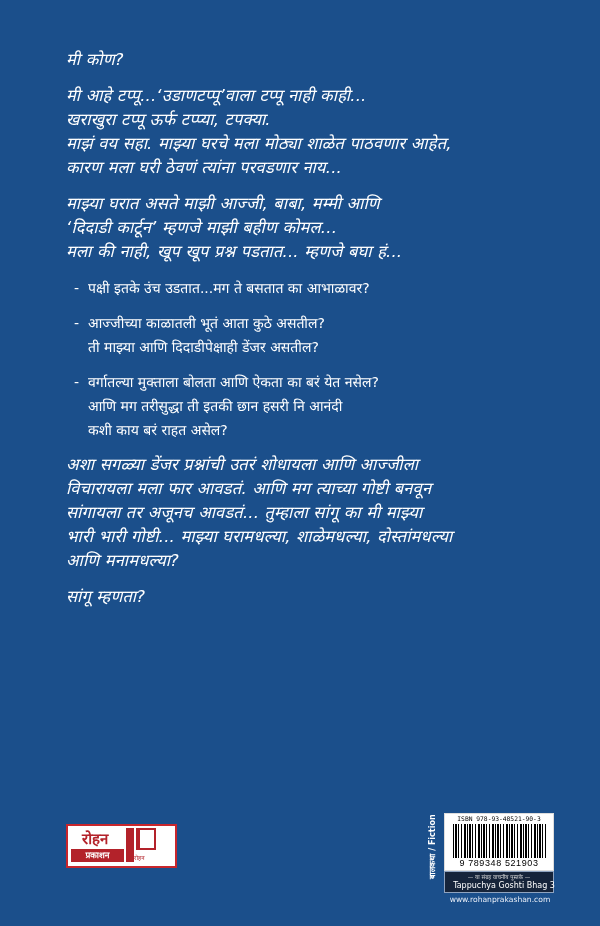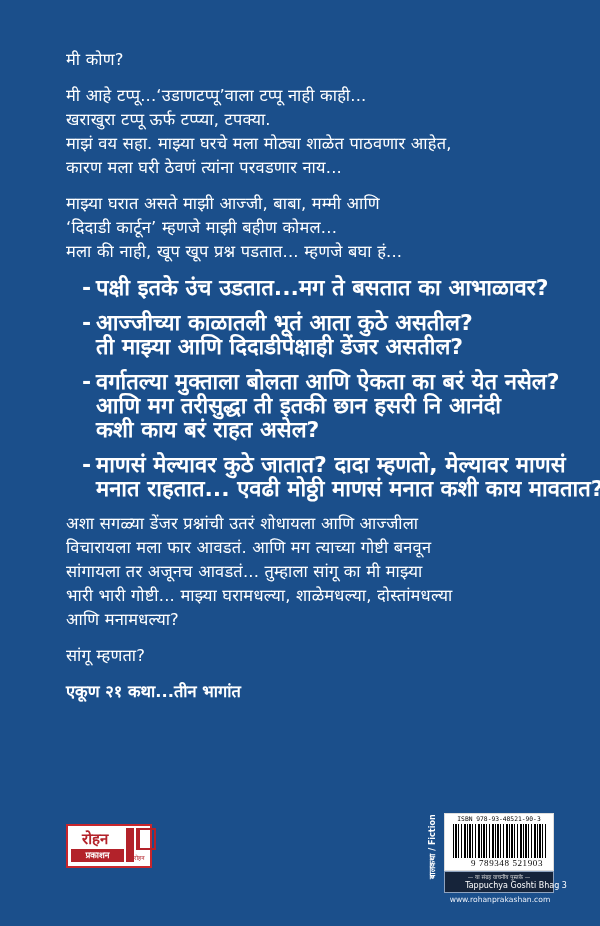--- a/index.html
+++ b/index.html
@@ -6,54 +6,54 @@
   body {
     width: 600px; height: 926px; overflow: hidden;
     background: #1a4e8a;
     font-family: "DejaVu Sans", "Liberation Sans", sans-serif;
     color: #ffffff;
     position: relative;
   }
   .cover { position: absolute; left: 0; top: 0; width: 600px; height: 926px; background: #1b4f8b; }
   .content { position: absolute; left: 66px; top: 48px; width: 500px; }
   .para { margin: 0 0 12px 0; font-size: 16.4px; line-height: 24px; letter-spacing: 0.2px; }
-  .para .line { display: block; white-space: nowrap; }
-  .q { margin: 0 0 11px 16px; font-size: 22px; line-height: 24px; font-weight: bold; }
+  .para .line { display: block; white-space: nowrap; font-style: italic; }
+  .q { margin: 0 0 11px 8px; font-size: 14px; line-height: 24px; }
   .q .line { display: block; white-space: nowrap; padding-left: 14px; }
   .q .line.first { padding-left: 0; }
   .q .dash { display: inline-block; width: 14px; }
   .bold { font-weight: bold; }
   .summary { font-size: 16.4px; font-weight: bold; line-height: 24px; margin-top: 4px; }
 
   .logo {
-    position: absolute; left: 66px; top: 824px; width: 86px; height: 44px;
+    position: absolute; left: 66px; top: 824px; width: 111px; height: 44px;
     background: #ffffff; border: 2px solid #c8262c; box-sizing: border-box;
   }
   .logo-name { position: absolute; left: 14px; top: 2px; color: #b3222a; font-size: 15px; font-weight: bold; }
   .logo-band { position: absolute; left: 3px; top: 23px; width: 53px; height: 13px; background: #b3222a; color: #fff; font-size: 8.5px; font-weight: bold; text-align: center; line-height: 13px; }
   .logo-book { position: absolute; left: 58px; top: 2px; width: 8px; height: 34px; background: #b3222a; }
   .logo-book2 { position: absolute; left: 68px; top: 2px; width: 20px; height: 22px; border: 2px solid #b3222a; border-left-width: 4px; box-sizing: border-box; }
   .logo-sub { position: absolute; left: 66px; top: 28px; color: #b3222a; font-size: 6px; }
 
   .barcode-wrap { position: absolute; left: 432px; top: 813px; width: 135px; height: 82px; }
   .vert-label {
     position: absolute; left: -6px; top: 4px; width: 62px; height: 10px;
     transform-origin: left top; transform: rotate(-90deg) translate(-62px, 0);
     font-size: 8px; font-weight: bold; color: #ffffff; white-space: nowrap; text-align: center;
   }
   .bc-box { position: absolute; left: 12px; top: 0px; width: 110px; height: 58px; background: #ffffff; box-sizing: border-box; border: 1px solid #ddd; }
   .isbn-top { position: absolute; left: 0; top: 1px; width: 100%; text-align: center; font-family: "DejaVu Sans Mono", monospace; font-size: 6.3px; color: #000; }
   .bars {
     position: absolute; left: 8px; top: 10px; width: 94px; height: 34px;
     background: repeating-linear-gradient(90deg, #000 0 1px, #fff 1px 2px, #000 2px 4px, #fff 4px 5px, #000 5px 6px, #fff 6px 8px, #000 8px 9px, #fff 9px 11px, #000 11px 13px, #fff 13px 14px);
   }
-  .isbn-num { position: absolute; left: 0; top: 44px; width: 100%; font-family: Liberation Serif, serif; font-size: 9px; color: #000; letter-spacing: 0.6px; margin-left: 26px; }
+  .isbn-num { position: absolute; left: 0; top: 44px; width: 100%; text-align: center; font-family: Liberation Sans, sans-serif; font-size: 9px; color: #000; letter-spacing: 0.6px; }
   .bc-dark { position: absolute; left: 12px; top: 58px; width: 110px; height: 22px; background: #16243a; box-sizing: border-box; border: 1px solid #8fa3bf; }
   .bc-tag { position: absolute; left: 0; top: 1px; width: 100%; text-align: center; font-size: 5.5px; color: #ddd; }
-  .bc-title { position: absolute; left: 17px; top: 9px; width: 100%; text-align: center; font-size: 8px; color: #fff; }
+  .bc-title { position: absolute; left: 5px; top: 9px; width: 100%; text-align: center; font-size: 8px; color: #fff; }
   .website { position: absolute; left: 8px; top: 82px; width: 120px; text-align: center; font-size: 7.6px; color: #e8eef8; }
 </style>
 </head>
 <body>
 
 <div class="cover">
   <div class="content">
     <p class="para">
       <span class="line">मी कोण?</span>
     </p>
@@ -74,36 +74,31 @@
     </div>
     <div class="q">
       <span class="line first"><span class="dash">-</span><span>आज्जीच्या काळातली भूतं आता कुठे असतील?</span></span>
       <span class="line">ती माझ्या आणि दिदाडीपेक्षाही डेंजर असतील?</span>
     </div>
     <div class="q">
       <span class="line first"><span class="dash">-</span><span>वर्गातल्या मुक्ताला बोलता आणि ऐकता का बरं येत नसेल?</span></span>
       <span class="line">आणि मग तरीसुद्धा ती इतकी छान हसरी नि आनंदी</span>
       <span class="line">कशी काय बरं राहत असेल?</span>
     </div>
-    <div class="q">
-      <span class="line first"><span class="dash">-</span><span>माणसं मेल्यावर कुठे जातात? दादा म्हणतो, मेल्यावर माणसं</span></span>
-      <span class="line">मनात राहतात... एवढी मोठ्ठी माणसं मनात कशी काय मावतात?</span>
-    </div>
 
     <p class="para">
       <span class="line">अशा सगळ्या डेंजर प्रश्नांची उतरं शोधायला आणि आज्जीला</span>
       <span class="line">विचारायला मला फार आवडतं. आणि मग त्याच्या गोष्टी बनवून</span>
       <span class="line">सांगायला तर अजूनच आवडतं... तुम्हाला सांगू का मी माझ्या</span>
       <span class="line">भारी भारी गोष्टी... माझ्या घरामधल्या, शाळेमधल्या, दोस्तांमधल्या</span>
       <span class="line">आणि मनामधल्या?</span>
     </p>
     <p class="para">
       <span class="line">सांगू म्हणता?</span>
     </p>
-    <div class="summary">एकूण २१ कथा...तीन भागांत</div>
   </div>
 
   <div class="logo">
     <span class="logo-name">रोहन</span>
     <span class="logo-band">प्रकाशन</span>
     <span class="logo-book"></span>
     <span class="logo-book2"></span>
     <span class="logo-sub">रोहन</span>
   </div>
 

